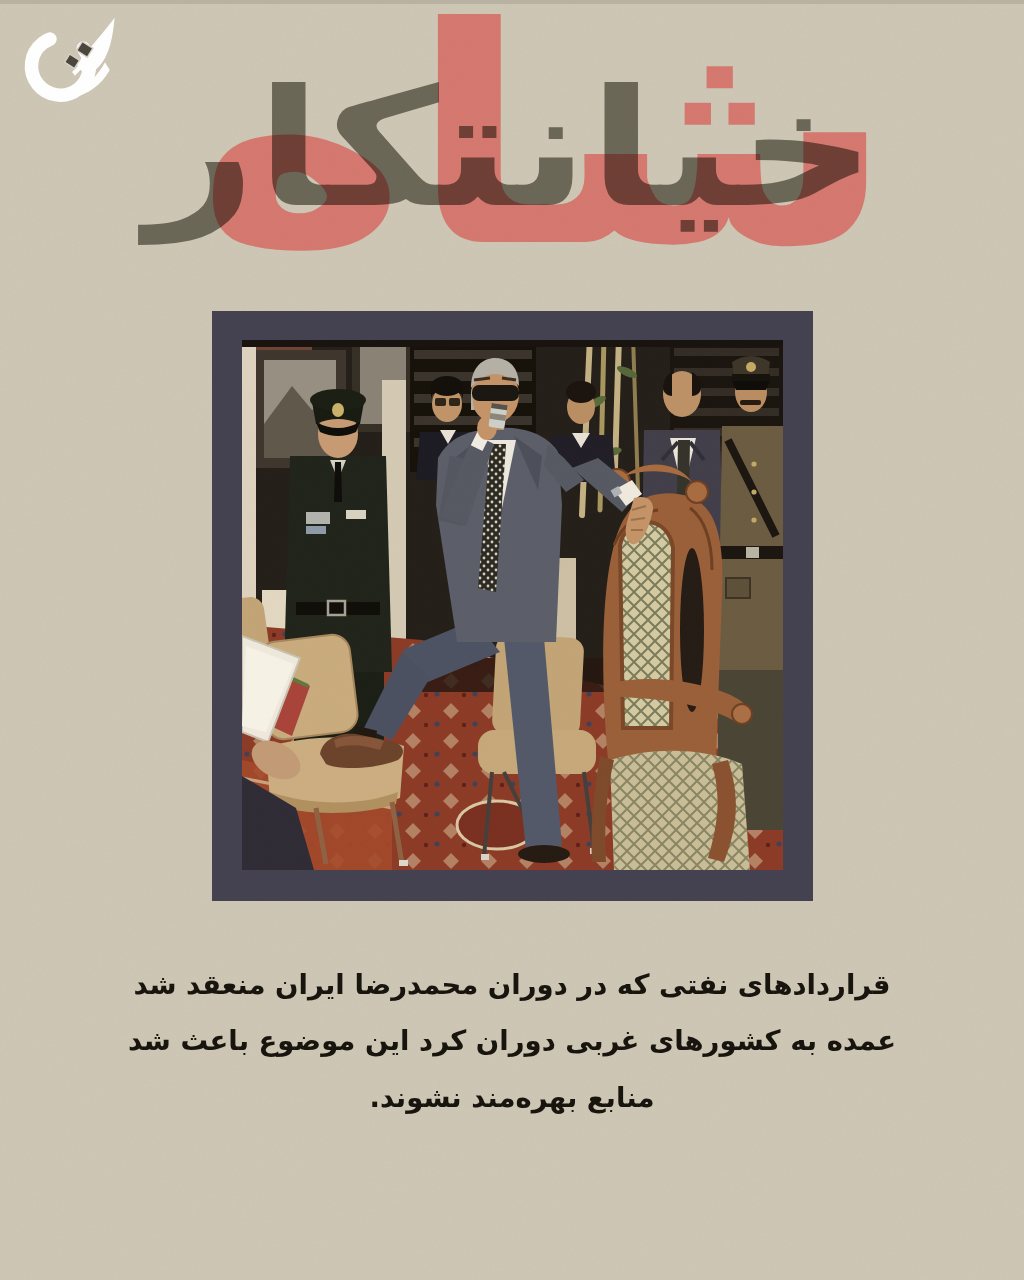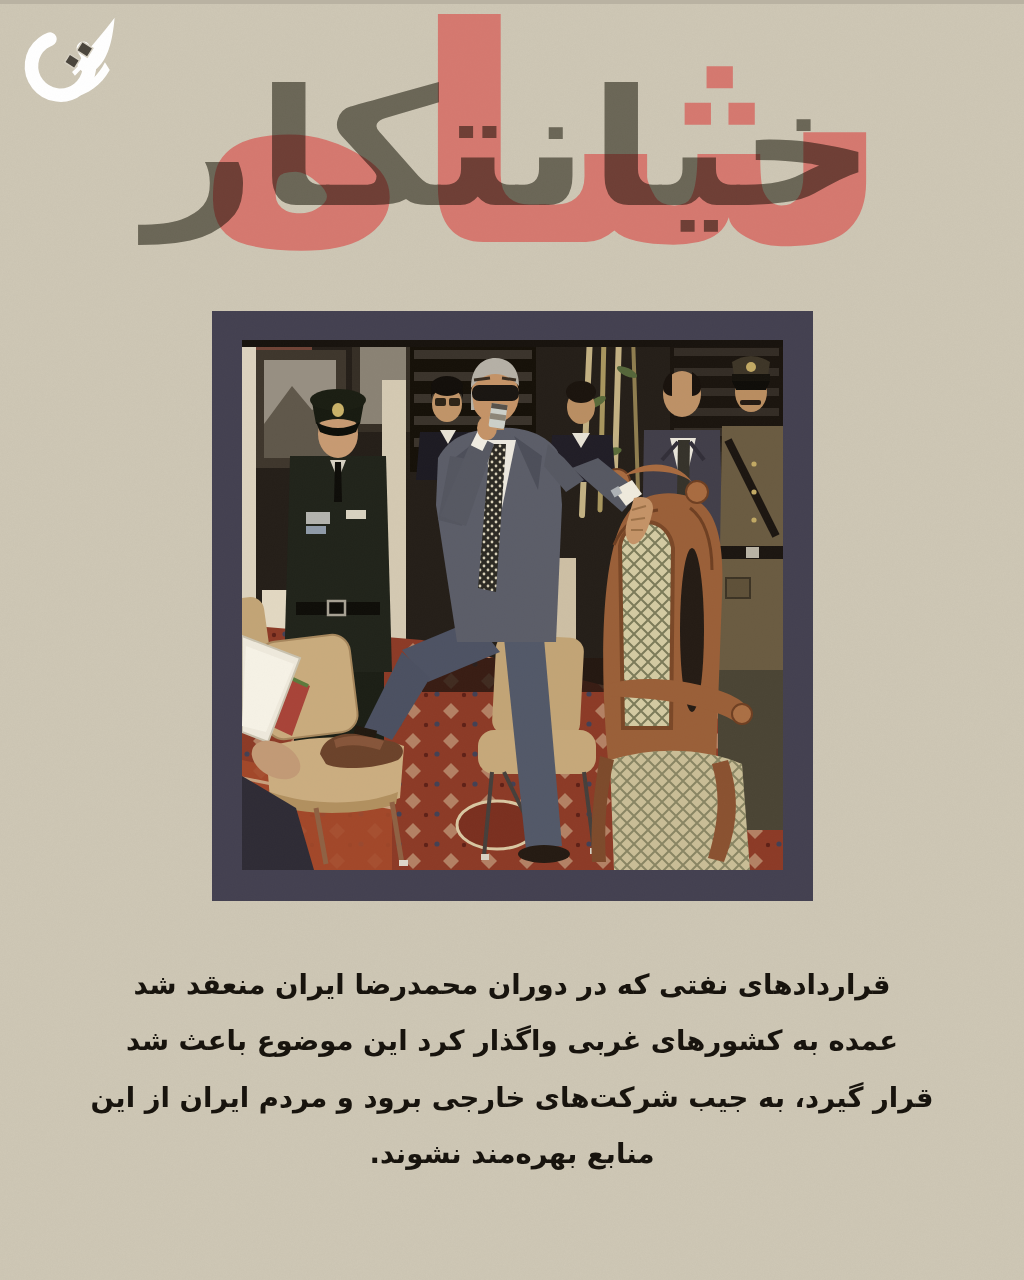--- a/index.html
+++ b/index.html
@@ -306,22 +306,21 @@
           <polygon points="0,436 54,468 72,530 0,530" fill="#2e2b35"></polygon>
         </g>
 
         <rect x="0" y="0" width="541" height="7" fill="#17120d"></rect>
       </svg>
     </div>
   </div>
 
   <div class="body-text" dir="rtl">
     <p>قراردادهای نفتی که در دوران محمدرضا ایران منعقد شد</p>
-    <p>عمده به کشورهای غربی واگذار کرد این موضوع باعث شد</p>
-    <p>قرار گیرد، به جیب شرکت‌های خارجی برود و مردم ایران از این</p>
+    <p>عمده به کشورهای غربی دوران کرد این موضوع باعث شد</p>
     <p>منابع بهره‌مند نشوند.</p>
   </div>
 
   <svg class="paper-texture texture-top" xmlns="http://www.w3.org/2000/svg">
     <filter id="paperB">
         <feTurbulence type="fractalNoise" baseFrequency="0.9" numOctaves="2" stitchTiles="stitch"></feTurbulence>
       <feColorMatrix type="matrix" values="0 0 0 0 0.42  0 0 0 0 0.39  0 0 0 0 0.32  0 0 0 0.4 0"></feColorMatrix>
       </filter>
     <rect width="100%" height="100%" filter="url(#paperB)" opacity="0.07"></rect>
   </svg>

